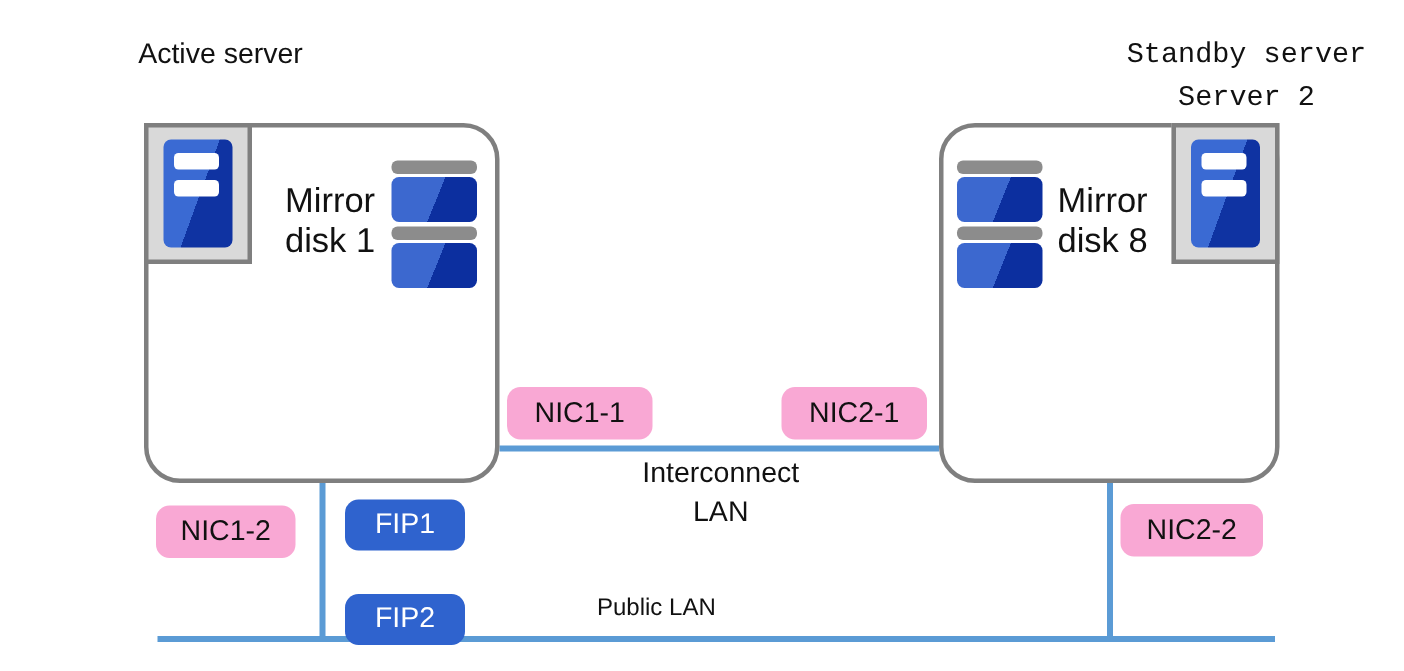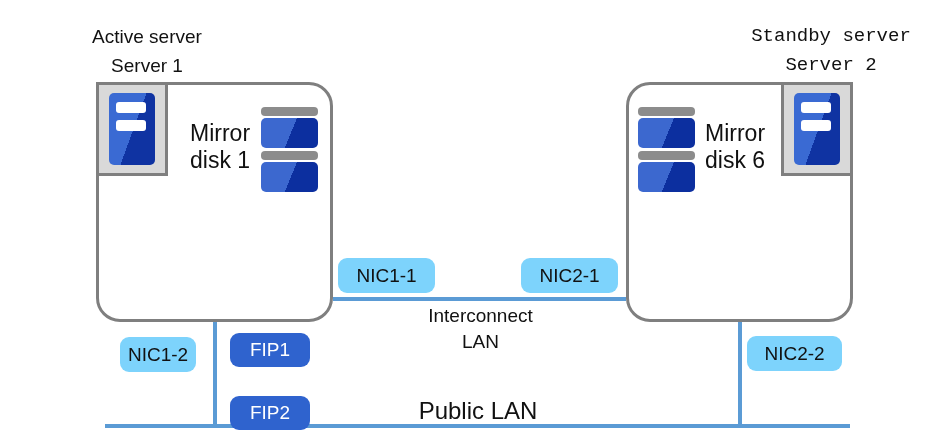--- a/index.html
+++ b/index.html
@@ -40,44 +40,43 @@
   .disk-cap{width:57px;height:9px;background:#8c8c8c;border-radius:4px;margin-bottom:2px;}
   .disk-platter{
     width:57px;height:30px;border-radius:5px;margin-bottom:3px;
     background:linear-gradient(112deg,#3c68cf 0 52%,#0c2f9f 52% 100%);
   }
   .disk-label{position:absolute;top:120px;width:64px;font-size:23px;line-height:27px;z-index:3;}
   #disk1-label{left:190px;}
   #disk2-label{left:705px;}
   
   .nic{
-    position:absolute;height:35px;background:#7dd3fc;border-radius:9px;z-index:4;
+    position:absolute;height:35px;background:#f9a8d4;border-radius:9px;z-index:4;
     display:flex;align-items:center;justify-content:center;font-size:19px;
   }
   #nic1-1{left:338px;top:258px;width:97px;}
   #nic2-1{left:521px;top:258px;width:97px;}
-  #nic1-2{left:120px;top:337px;width:76px;}
+  #nic1-2{left:104px;top:337px;width:93px;}
   #nic2-2{left:747px;top:336px;width:95px;}
   .fip{
     position:absolute;left:230px;width:80px;height:34px;background:#2f63ce;border-radius:9px;
     display:flex;align-items:center;justify-content:center;font-size:19px;color:#fff;z-index:4;
   }
   #fip1{top:333px;} #fip2{top:396px;}
   
   #interconnect-label{position:absolute;left:408px;top:303px;width:145px;text-align:center;font-size:19px;line-height:26px;z-index:4;}
-  #public-label{position:absolute;left:398px;top:397px;width:160px;text-align:center;font-size:24px;z-index:4;}
+  #public-label{position:absolute;left:398px;top:397px;width:160px;text-align:left;font-size:16px;z-index:4;}
 </style>
 </head>
 <body>
 
 <div id="stage">
 
   <div class="lbl2" style="left:52px;top:22px;width:190px;">
     <div>Active server</div>
-    <div>Server 1</div>
   </div>
   <div class="lbl2" style="left:736px;top:22px;width:190px;font-family:Liberation Mono, monospace;">
     <div>Standby server</div>
     <div>Server 2</div>
   </div>
 
   <div class="hline" id="interconnect-line"></div>
   <div class="hline" id="public-line"></div>
   <div class="vline" id="vline-1"></div>
   <div class="vline" id="vline-2"></div>
@@ -103,21 +102,21 @@
       <div class="bar b1"></div>
       <div class="bar b2"></div>
     </div>
   </div>
   <div class="disk-icon" id="disk2-icon">
     <div class="disk-cap"></div>
     <div class="disk-platter"></div>
     <div class="disk-cap"></div>
     <div class="disk-platter"></div>
   </div>
-  <div class="disk-label" id="disk2-label">Mirror disk 6</div>
+  <div class="disk-label" id="disk2-label">Mirror disk 8</div>
 
   <div class="nic" id="nic1-1">NIC1-1</div>
   <div class="nic" id="nic2-1">NIC2-1</div>
   <div class="nic" id="nic1-2">NIC1-2</div>
   <div class="nic" id="nic2-2">NIC2-2</div>
 
   <div class="fip" id="fip1">FIP1</div>
   <div class="fip" id="fip2">FIP2</div>
 
   <div id="interconnect-label">Interconnect LAN</div>

